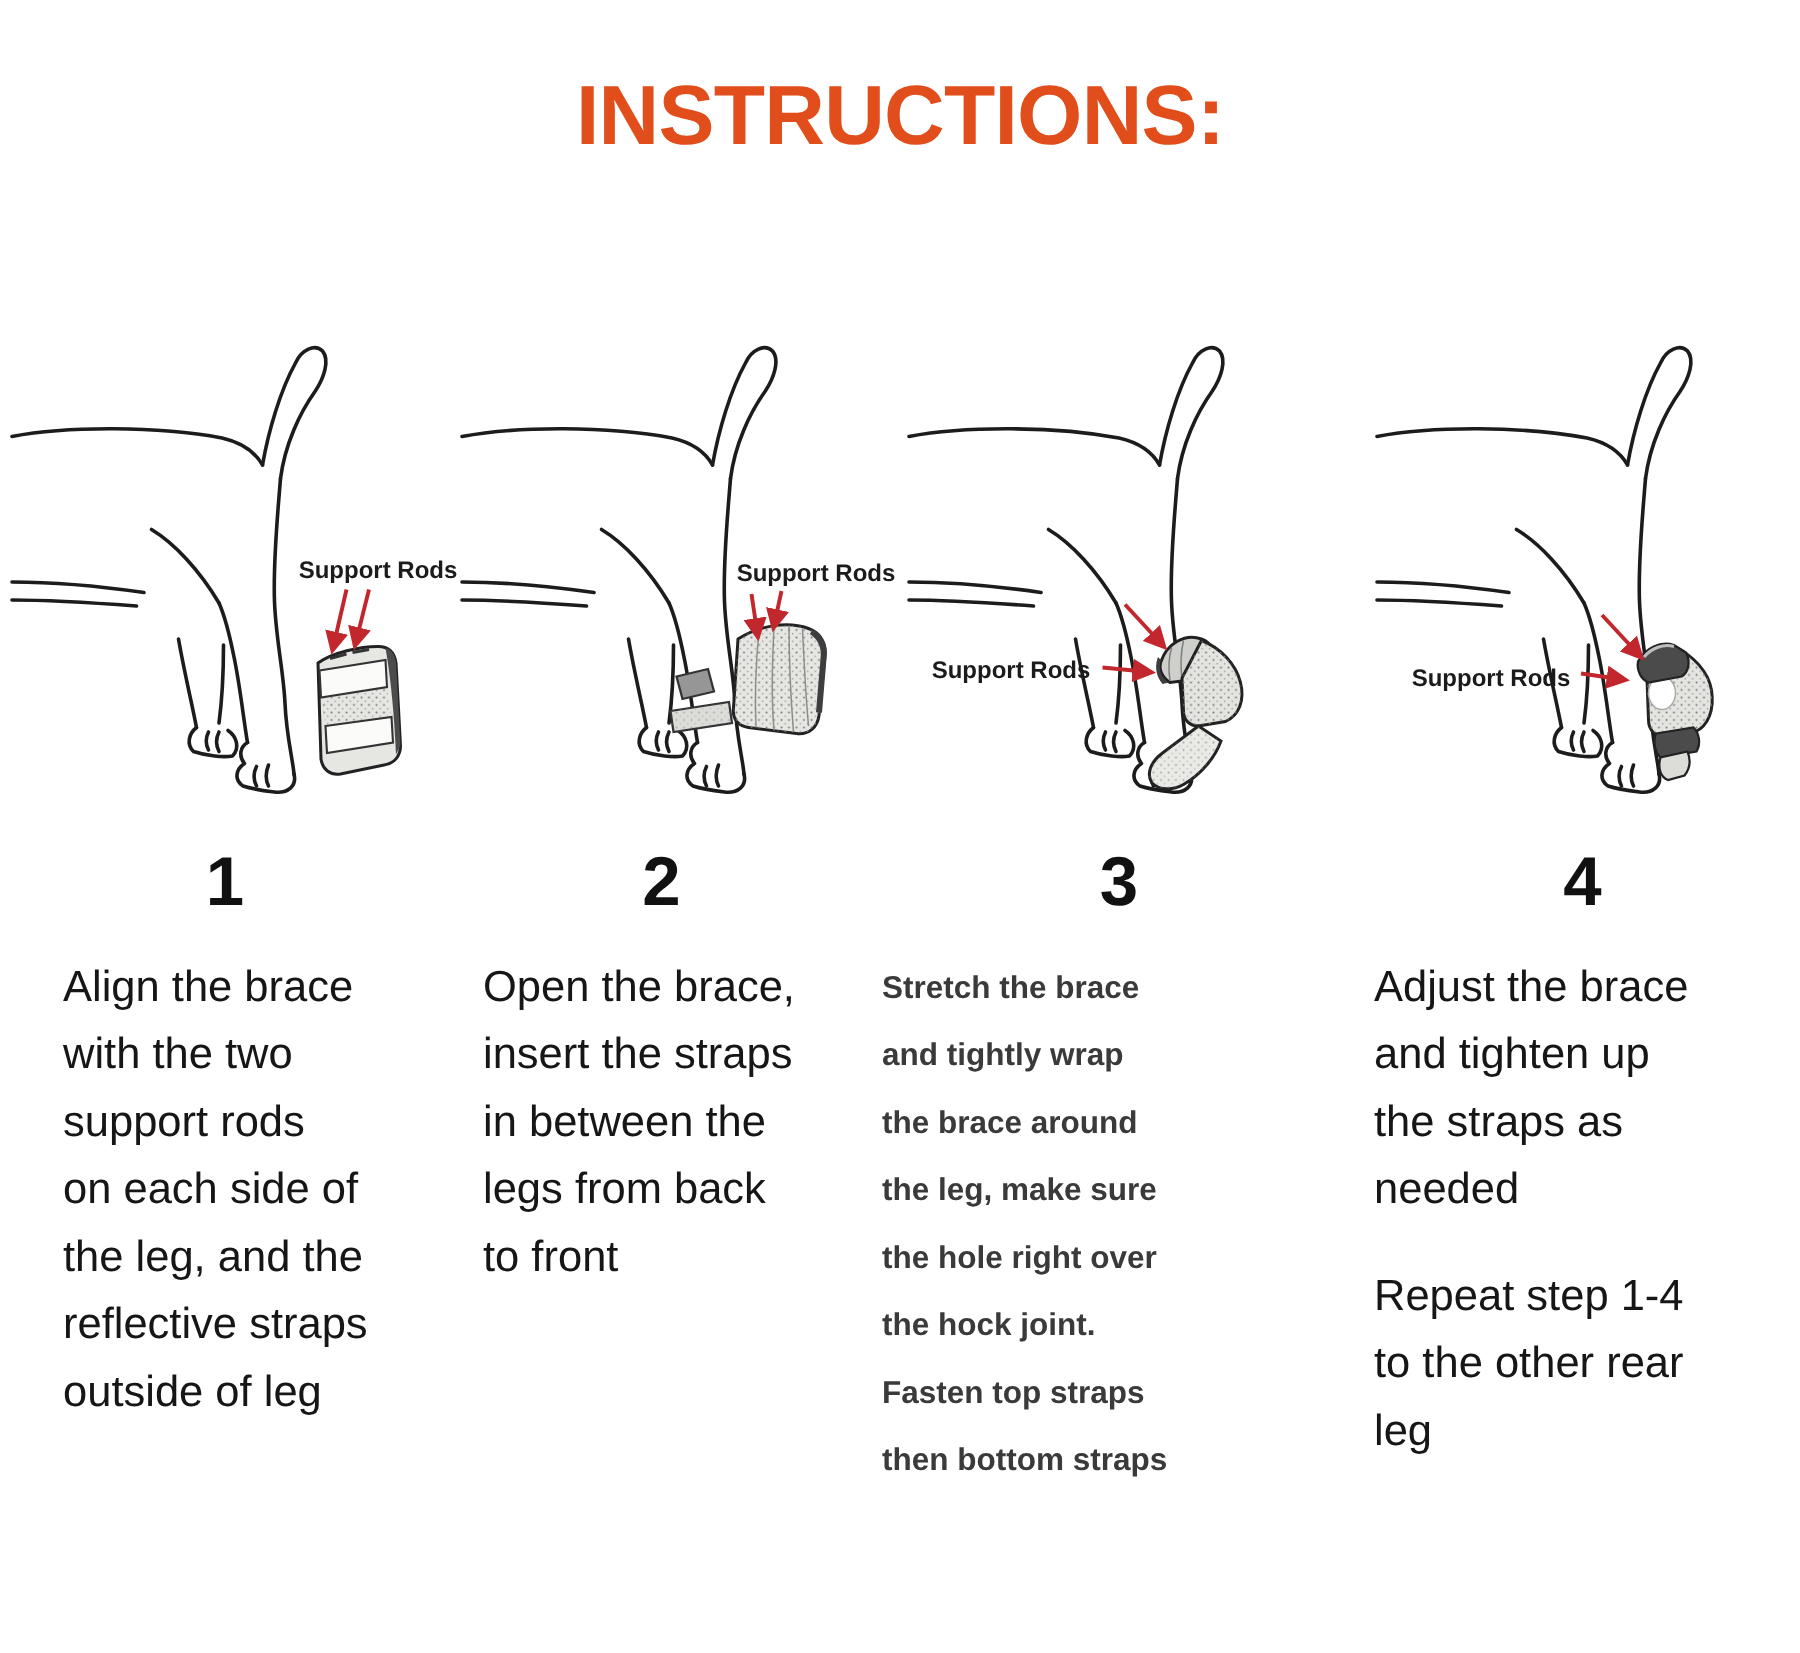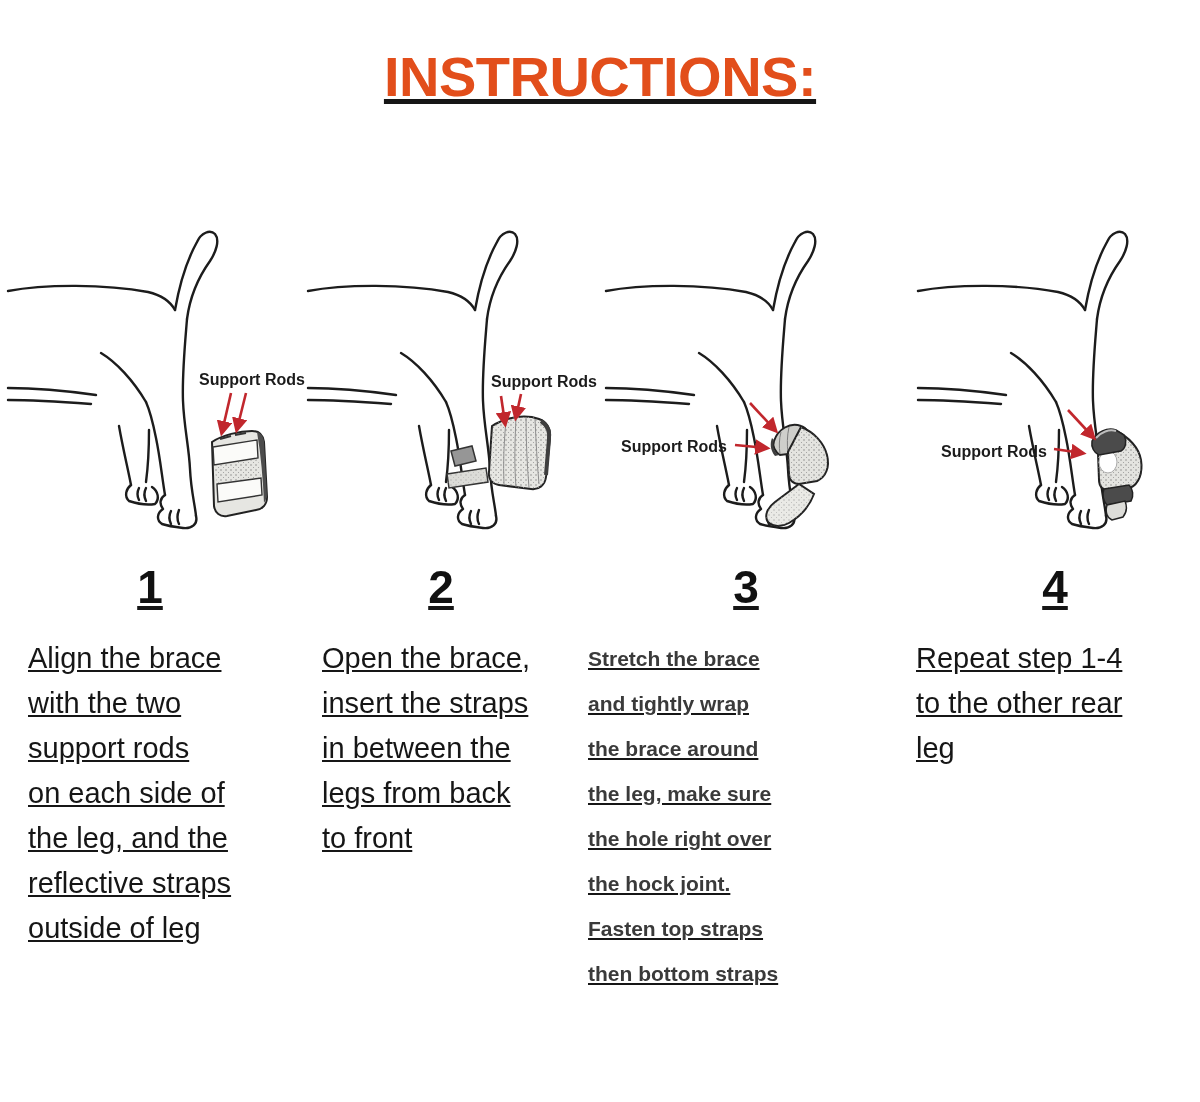--- a/index.html
+++ b/index.html
@@ -1,21 +1,21 @@
 <!DOCTYPE html>
 <html style="--title: #E24E1B; --arrow: #C1272D; --body-text: #161616; --step3-text: #3A3A3A;"><head>
 <meta charset="utf-8">
 <style>
   html,body{margin:0;padding:0;background:#ffffff;}
   body{
     width:1200px;height:1102px;overflow:hidden;
     font-family:"Liberation Sans", sans-serif;
     color:var(--body-text,#161616);
   }
-  .page{width:1200px;height:1102px;position:relative;text-decoration:underline;}
+  .page{width:1200px;height:1102px;position:relative;}
   .title{
     margin:0;padding-top:44px;text-align:center;
     font-size:56px;font-weight:800;letter-spacing:-0.5px;
     color:var(--title,#E24E1B);
   }
   .panels{
     display:grid;
     grid-template-columns:300px 282px 328px 290px;
     margin-top:80px;
   }
@@ -32,21 +32,21 @@
   .num{
     margin-top:10px;text-align:center;
     font-size:46px;font-weight:600;color:#111;line-height:1;
   }
   .desc{
     margin:26px 0 0 0;
     font-size:29px;line-height:45px;
     white-space:pre-line;
     color:var(--body-text,#161616);
   }
-  .step1 .desc{margin-left:28px;}
+  .step1 .desc{margin-left:42px;}
   .step2 .desc{margin-left:22px;}
   .step3 .desc{margin-left:6px;font-weight:700;color:var(--step3-text,#3A3A3A);font-size:21px;}
   .step4 .desc{margin-left:6px;}
   .desc2{}
 </style>
 </head>
 <body>
 
 <svg width="0" height="0" style="position:absolute" aria-hidden="true">
   <defs>
@@ -179,19 +179,23 @@
           <path d="M194,300 L219,296 C223,300 224,307 221,312 L197,316 C193,312 192,305 194,300 Z" fill="#4b4b4b" stroke="#222" stroke-width="1.5"></path>
           <path d="M197,316 C195,323 197,329 202,331 L213,328 C217,323 217,317 215,312 Z" fill="#dcdcd8" stroke="#222" stroke-width="1.5"></path>
         </g>
         <g>
           <line class="arrow" x1="158" y1="221" x2="183" y2="248" marker-end="url(#arrowhead)"></line>
           <line class="arrow" x1="144" y1="260" x2="172" y2="264" marker-end="url(#arrowhead)"></line>
         </g>
         <text class="callout" x="84" y="268" text-anchor="middle">Support Rods</text>
       </svg>
       <div class="num">4</div>
+      <p class="desc">Adjust the brace
+and tighten up
+the straps as
+needed</p>
       <p class="desc desc2">Repeat step 1-4
 to the other rear
 leg</p>
     </section>
 
   </div>
 </div>
 
 </body></html>

